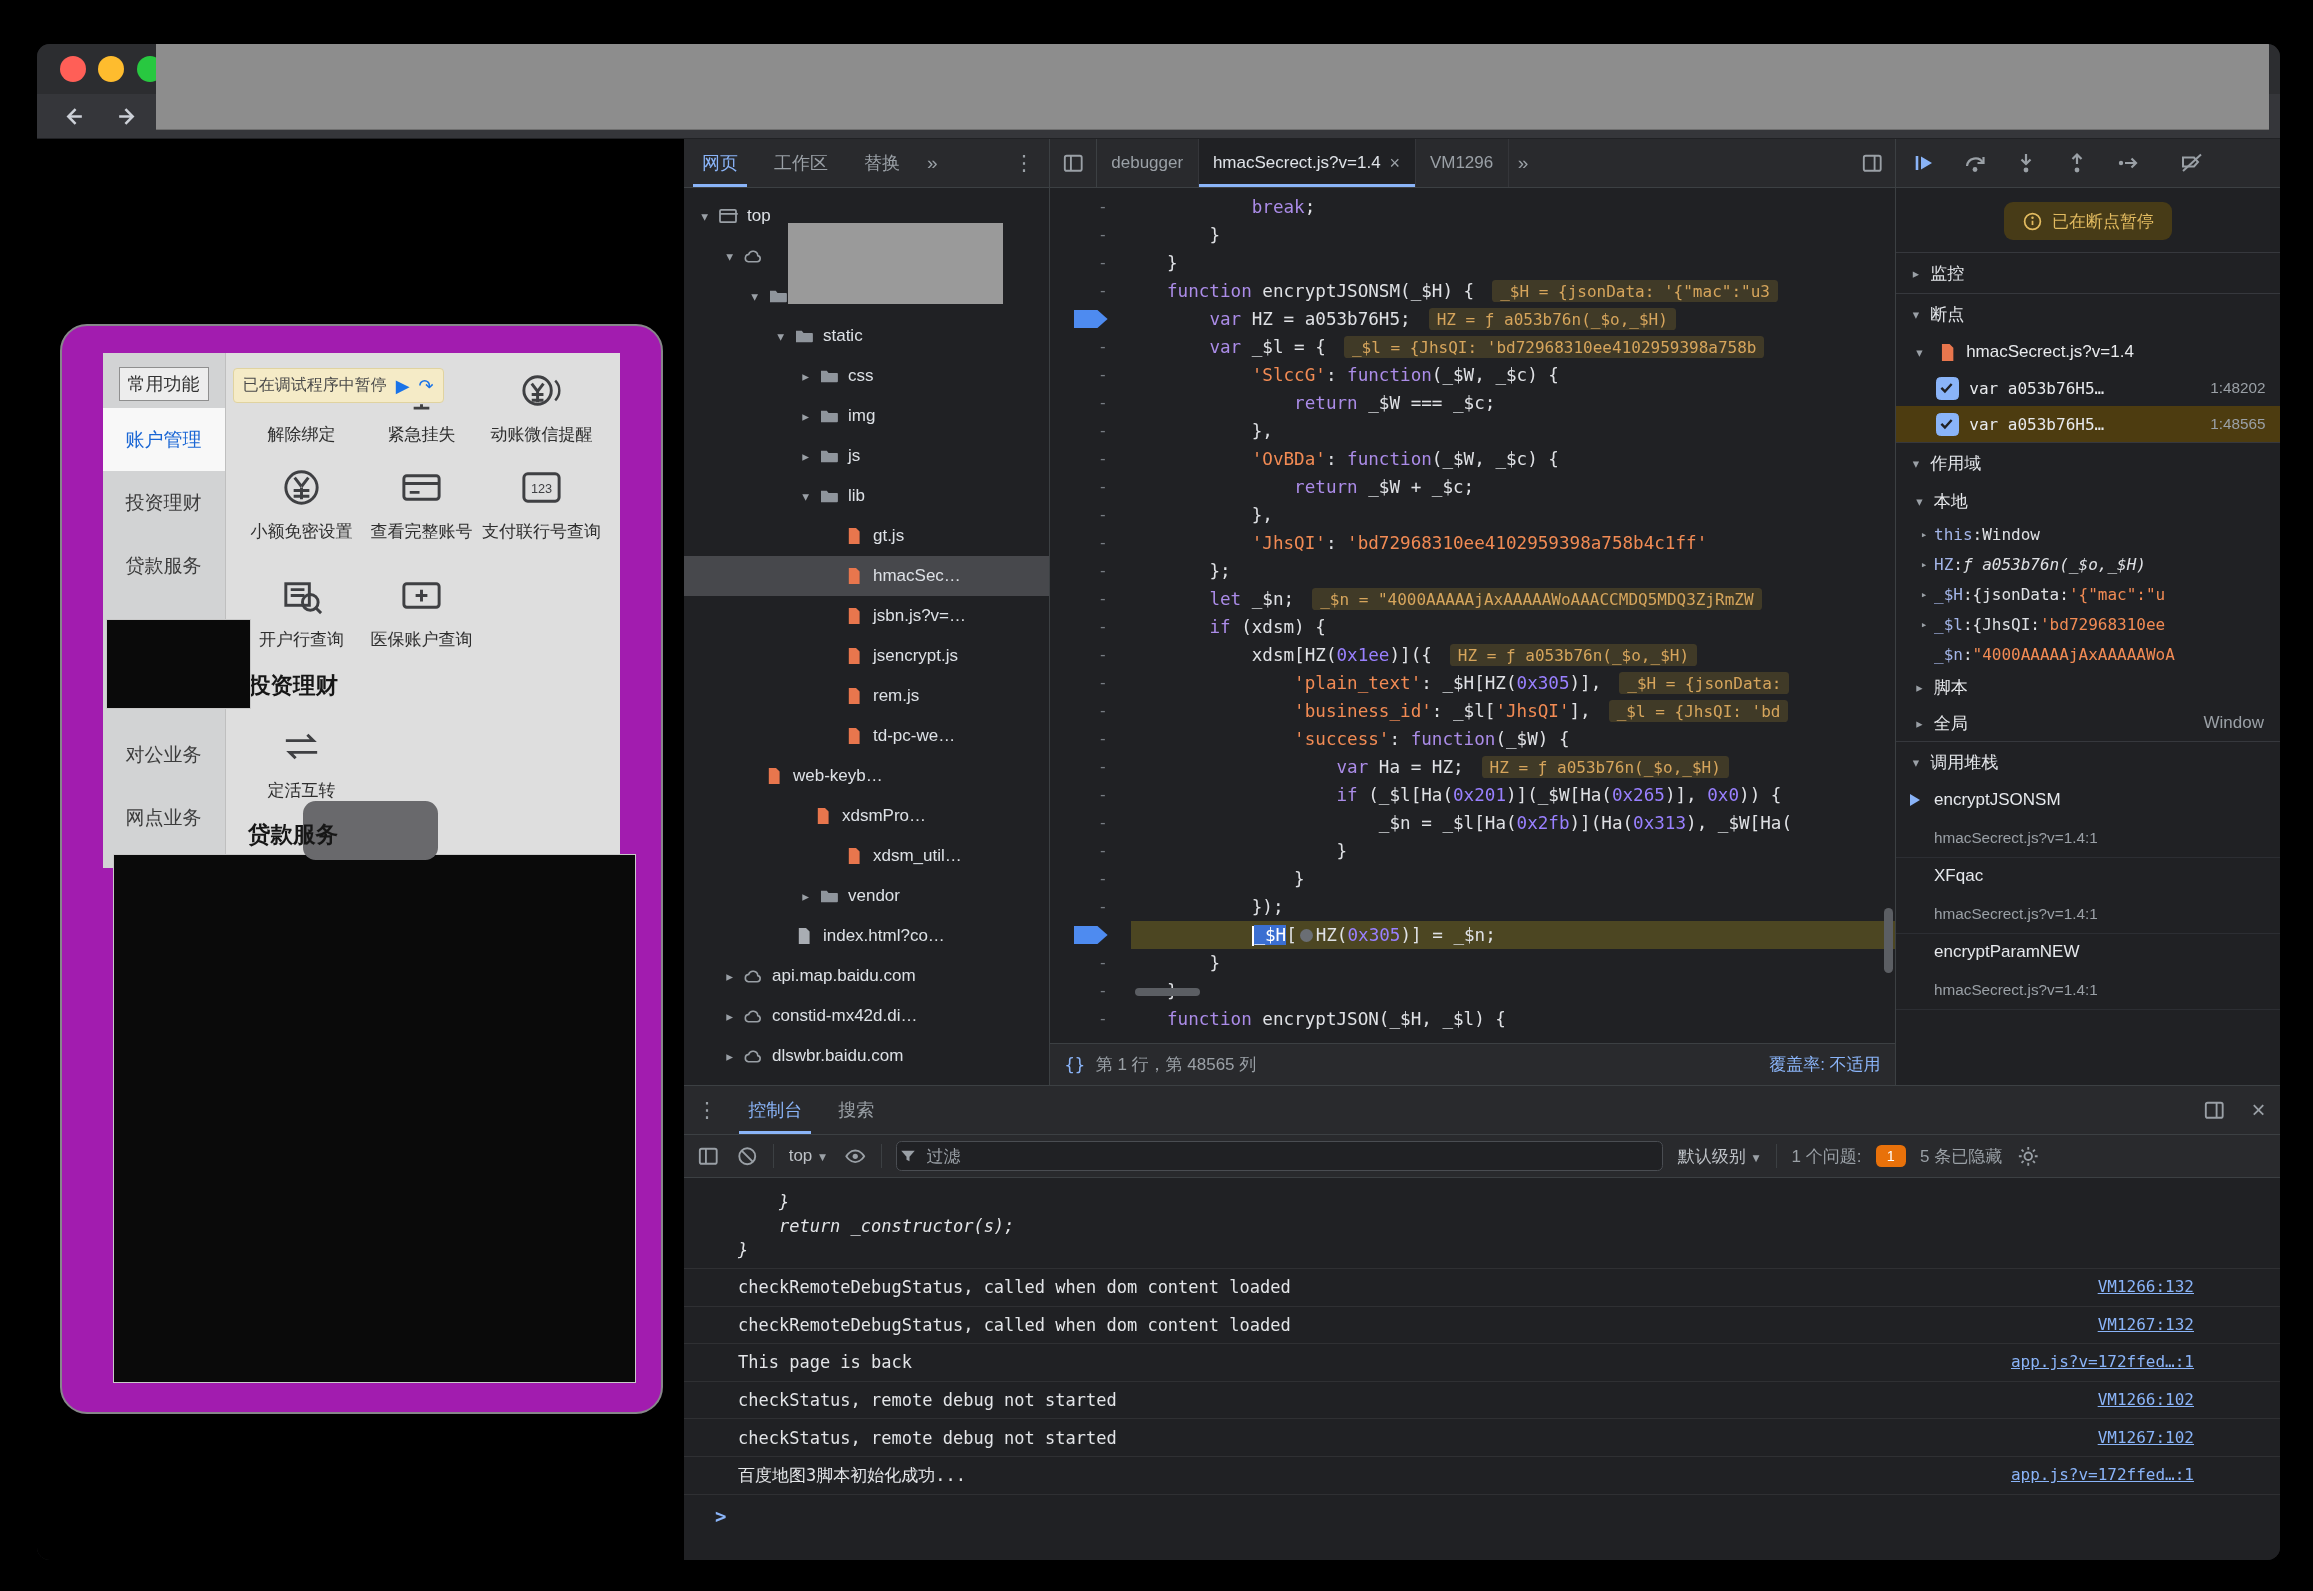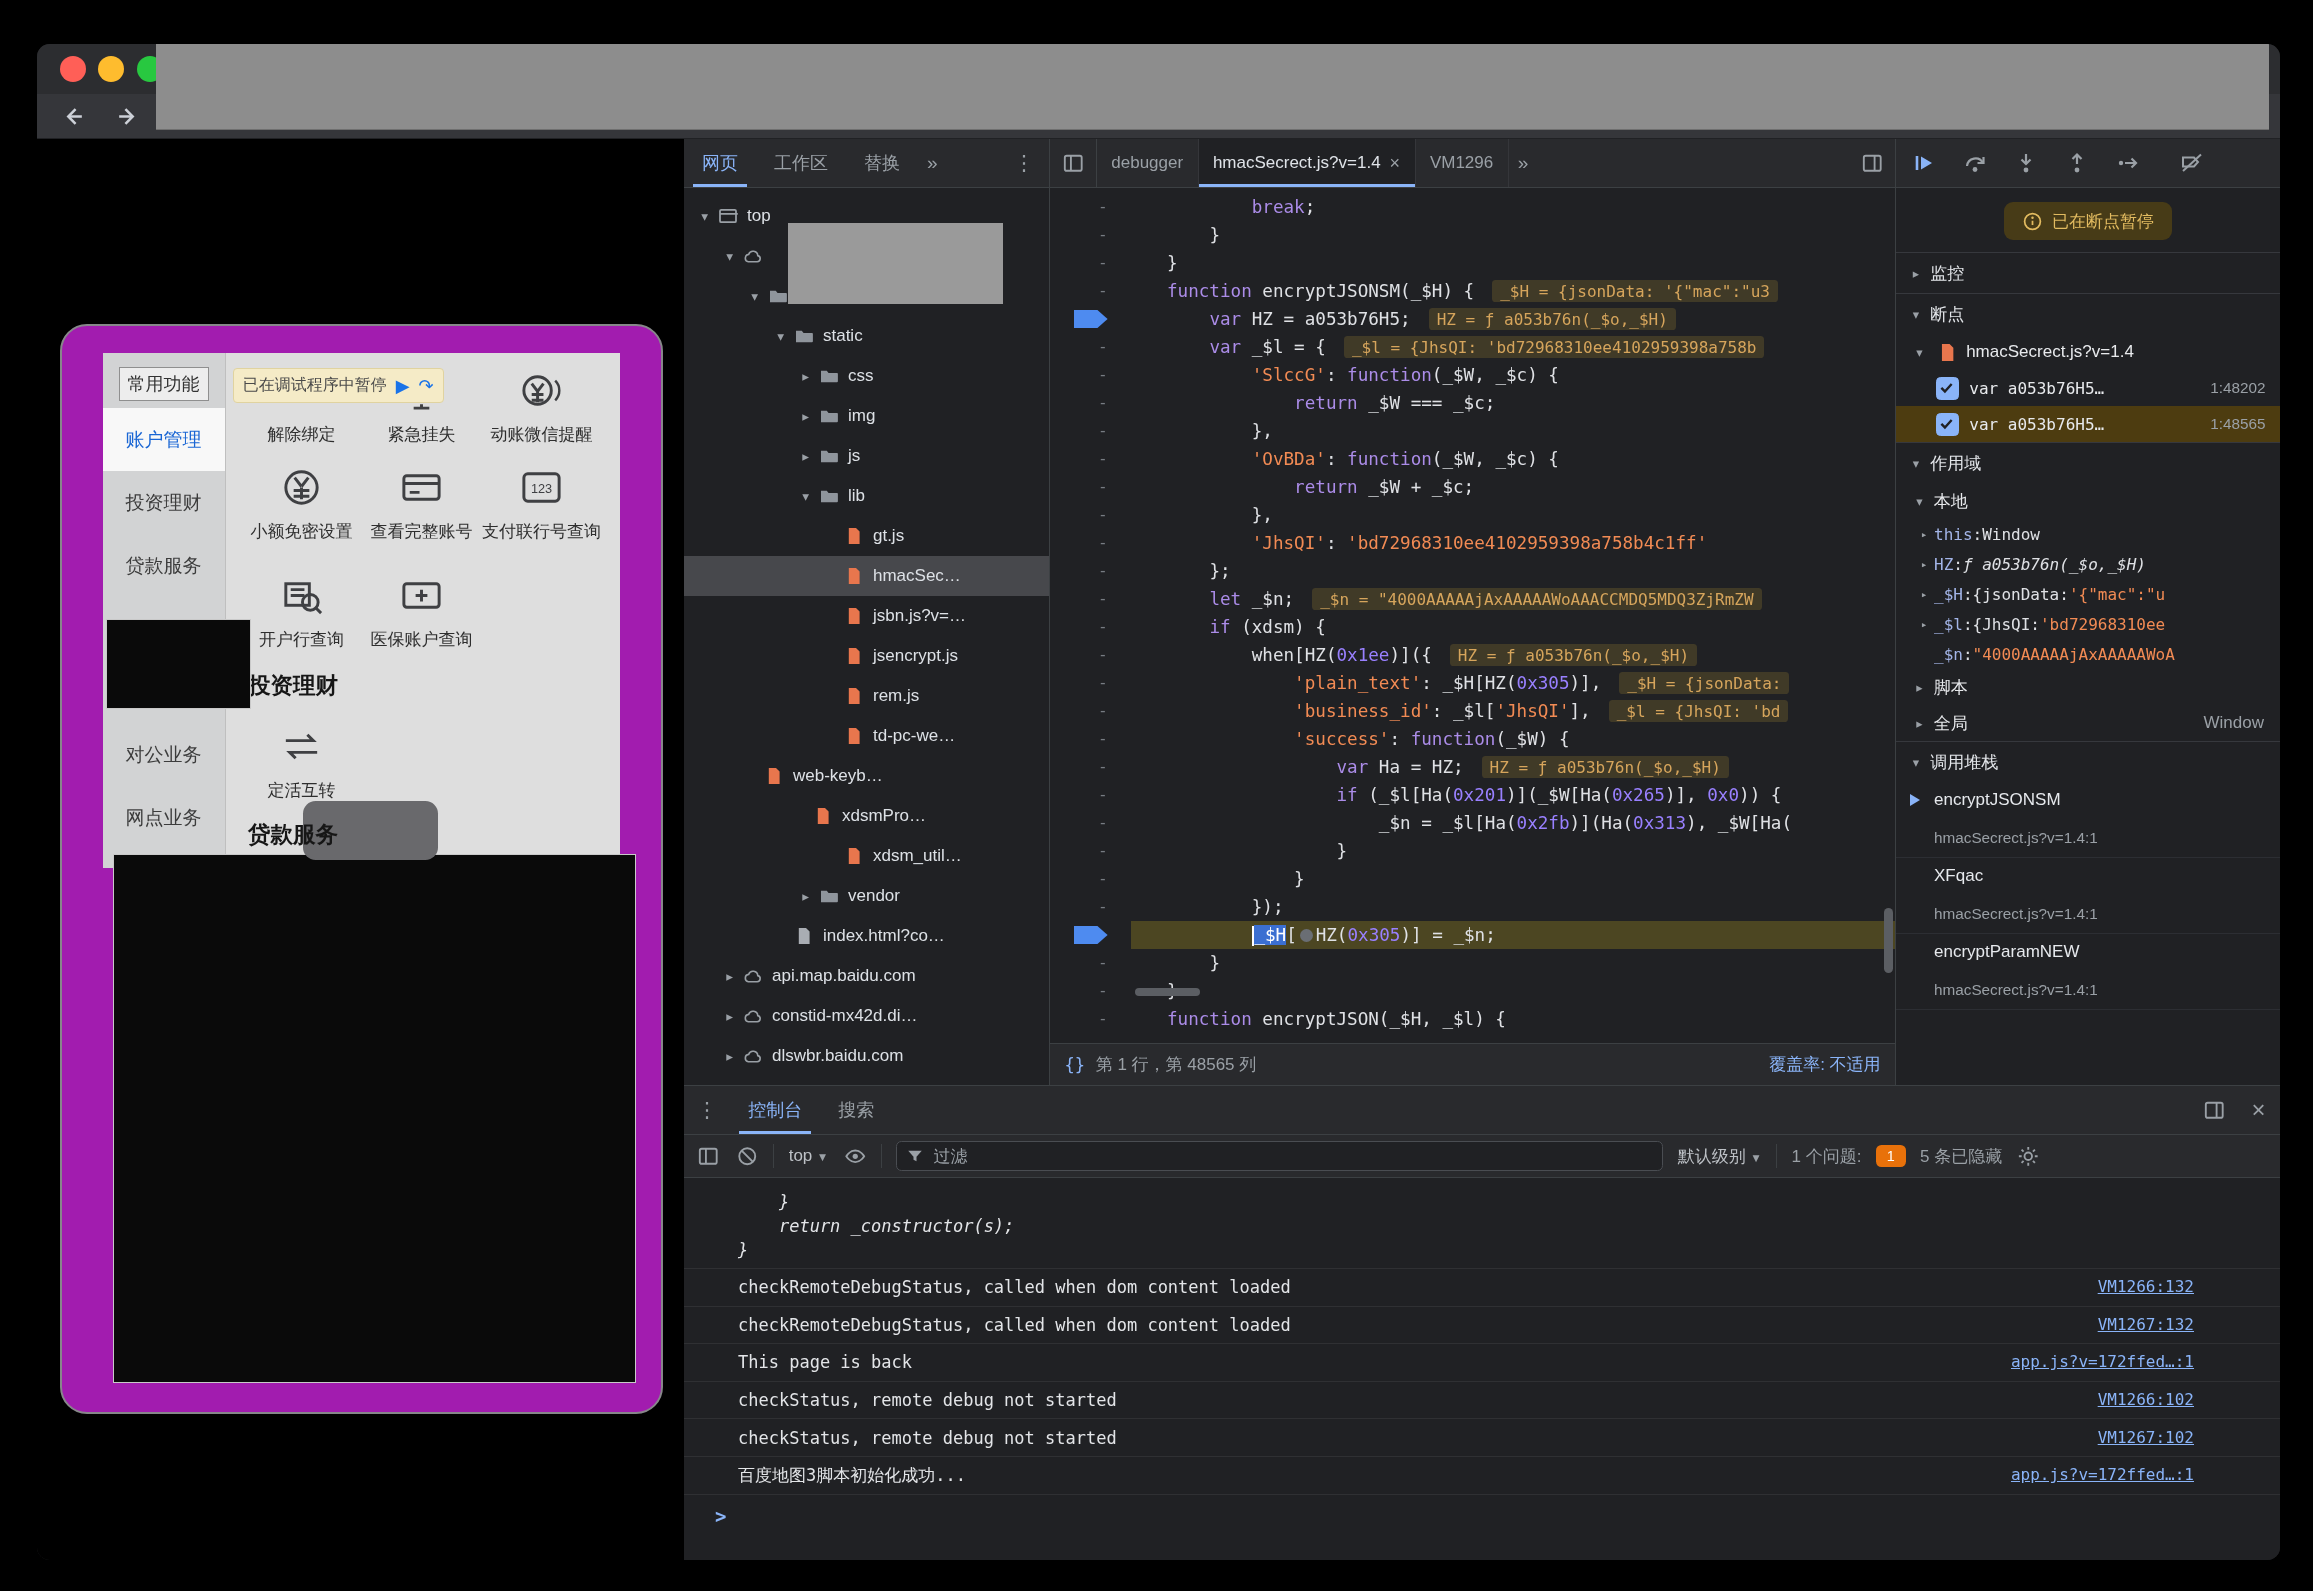--- a/index.html
+++ b/index.html
@@ -120,21 +120,21 @@
   .fsrc{padding-left:38px;color:#9aa0a6;font-size:15.3px;margin-top:19px;white-space:nowrap;}
   .fmark{position:absolute;left:14.4px;top:11.7px;width:0;height:0;border-left:10.8px solid #8ab4f8;
          border-top:6.3px solid transparent;border-bottom:6.3px solid transparent;}
   
   .console{flex:1;border-top:0.9px solid #3c4043;display:flex;flex-direction:column;min-height:0;}
   .con-toolbar{height:42px;flex:0 0 auto;background:#292a2d;border-bottom:0.9px solid #3c4043;display:flex;
                align-items:center;padding:0 12.6px;gap:14.4px;font-size:17px;color:#bdc1c6;}
   .vd{width:0.9px;height:23.4px;background:#3c4043;flex:none;}
   .caret-dn{font-size:11.7px;color:#9aa0a6;margin-left:4.5px;}
   .filterbox{flex:1;max-width:767px;height:30px;background:#202124;border:0.9px solid #4a4d52;border-radius:5.4px;
-             display:flex;align-items:center;gap:9px;padding:0 9px;color:#9aa0a6;box-sizing:border-box;}
+             display:flex;align-items:center;gap:9px;padding:0 2px;color:#9aa0a6;box-sizing:border-box;}
   .issue-badge{background:#e8710a;color:#fff;min-width:22.5px;height:22.5px;border-radius:5.4px;display:flex;
                align-items:center;justify-content:center;font-size:14.4px;padding:0 3.6px;}
   .dim{color:#9aa0a6;}
   .con-body{flex:1;overflow:hidden;font-family:"DejaVu Sans Mono",monospace;font-size:17px;color:#e3e5e8;padding-top:5.4px;}
   .msg{padding:6.3px 86px 6.3px 54px;border-bottom:0.9px solid rgba(255,255,255,0.07);position:relative;line-height:24px;}
   .msg.it{font-style:italic;}
   .msg .mline{white-space:pre;}
   .mlink{position:absolute;right:86px;top:6.3px;color:#8ab4f8;text-decoration:underline;font-size:16px;
          font-family:"DejaVu Sans Mono",monospace;}
   .prompt{padding:10px 0 0 31px;color:#8ab4f8;font-size:19px;font-weight:bold;}
@@ -614,21 +614,21 @@
                 <div class="cl">
                   <span class="gut">-</span>
                   <span class="lc">    <span class="kw">let</span><span class="d"> _$n;</span><span class="hint">_$n = "4000AAAAAjAxAAAAAWoAAACCMDQ5MDQ3ZjRmZW</span></span>
                 </div>
                 <div class="cl">
                   <span class="gut">-</span>
                   <span class="lc">    <span class="kw">if</span><span class="d"> (xdsm) {</span></span>
                 </div>
                 <div class="cl">
                   <span class="gut">-</span>
-                  <span class="lc">        <span class="d">when[HZ(</span><span class="num">0x1ee</span><span class="d">)]({</span><span class="hint">HZ = ƒ a053b76n(_$o,_$H)</span></span>
+                  <span class="lc">        <span class="d">xdsm[HZ(</span><span class="num">0x1ee</span><span class="d">)]({</span><span class="hint">HZ = ƒ a053b76n(_$o,_$H)</span></span>
                 </div>
                 <div class="cl">
                   <span class="gut">-</span>
                   <span class="lc">            <span class="str">'plain_text'</span><span class="d">: _$H[HZ(</span><span class="num">0x305</span><span class="d">)],</span><span class="hint">_$H = {jsonData:</span></span>
                 </div>
                 <div class="cl">
                   <span class="gut">-</span>
                   <span class="lc">            <span class="str">'business_id'</span><span class="d">: _$l[</span><span class="str">'JhsQI'</span><span class="d">],</span><span class="hint">_$l = {JhsQI: 'bd</span></span>
                 </div>
                 <div class="cl">

